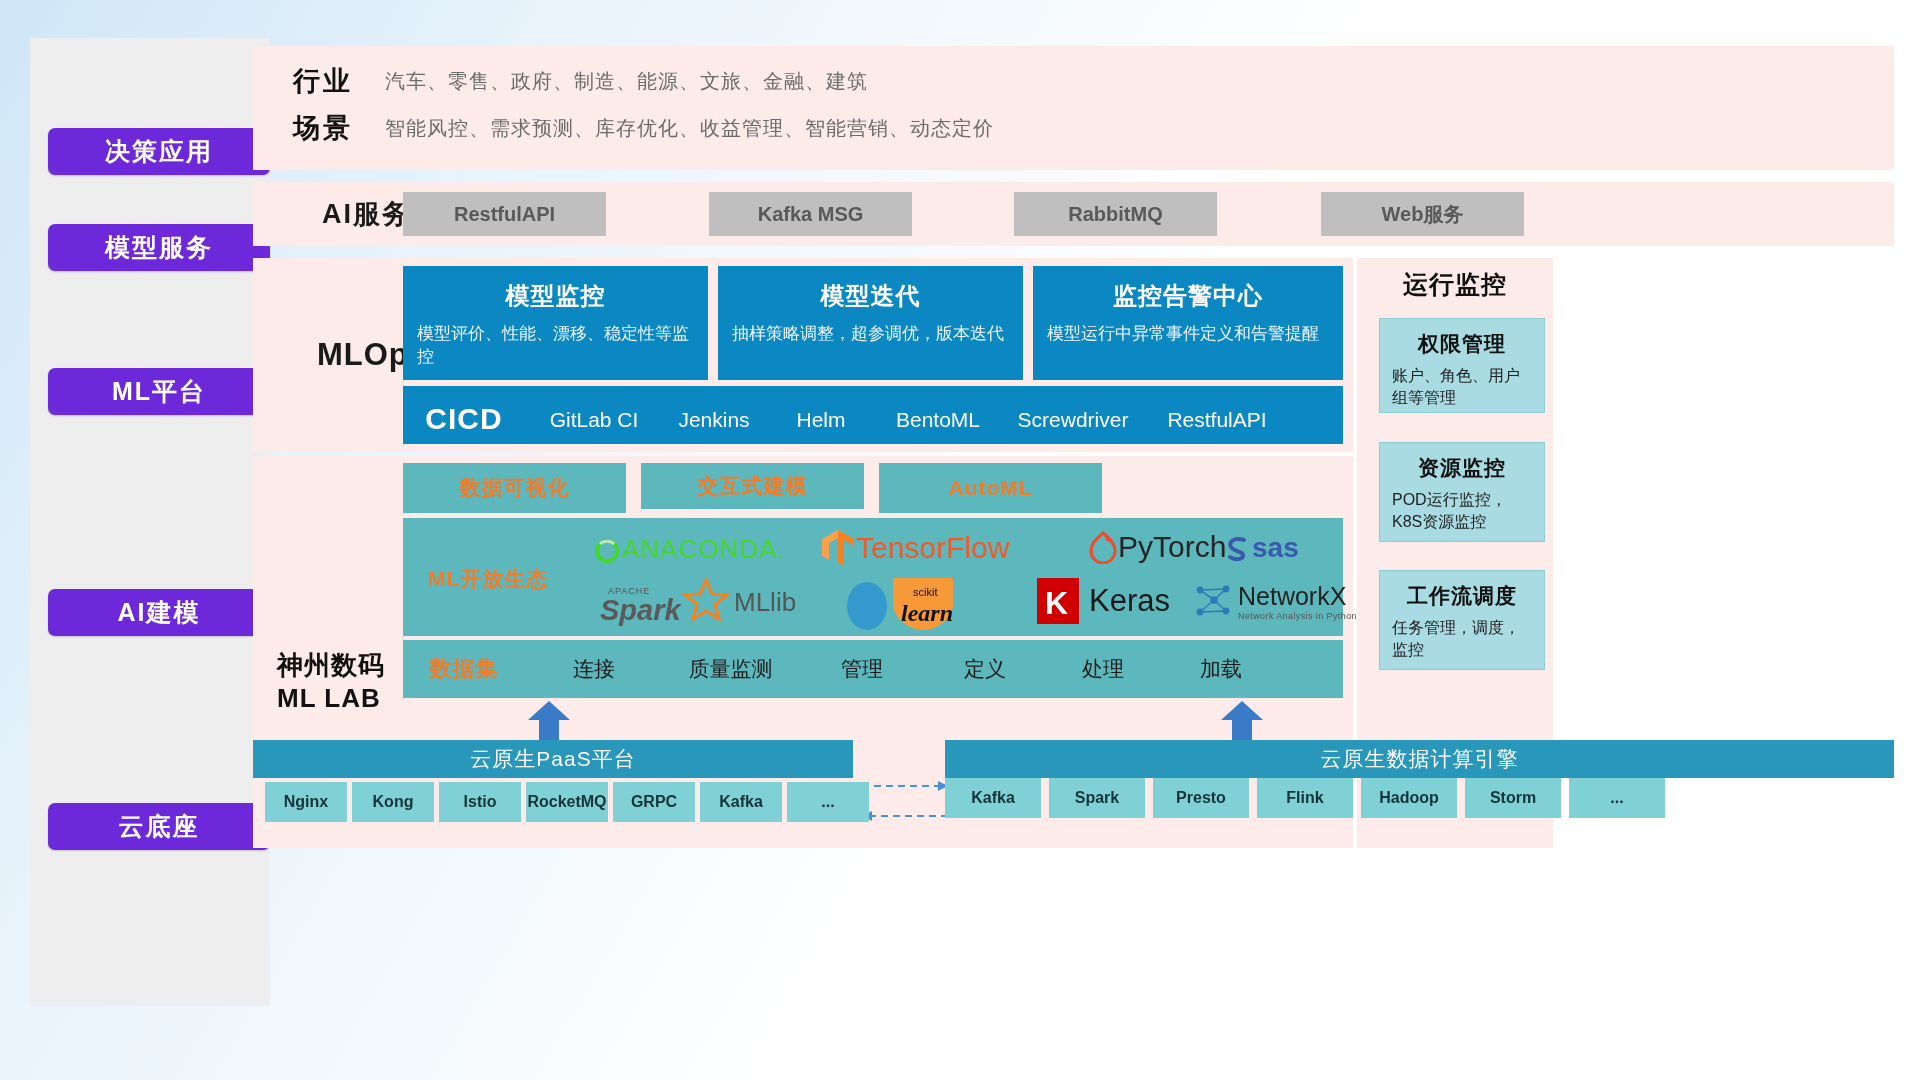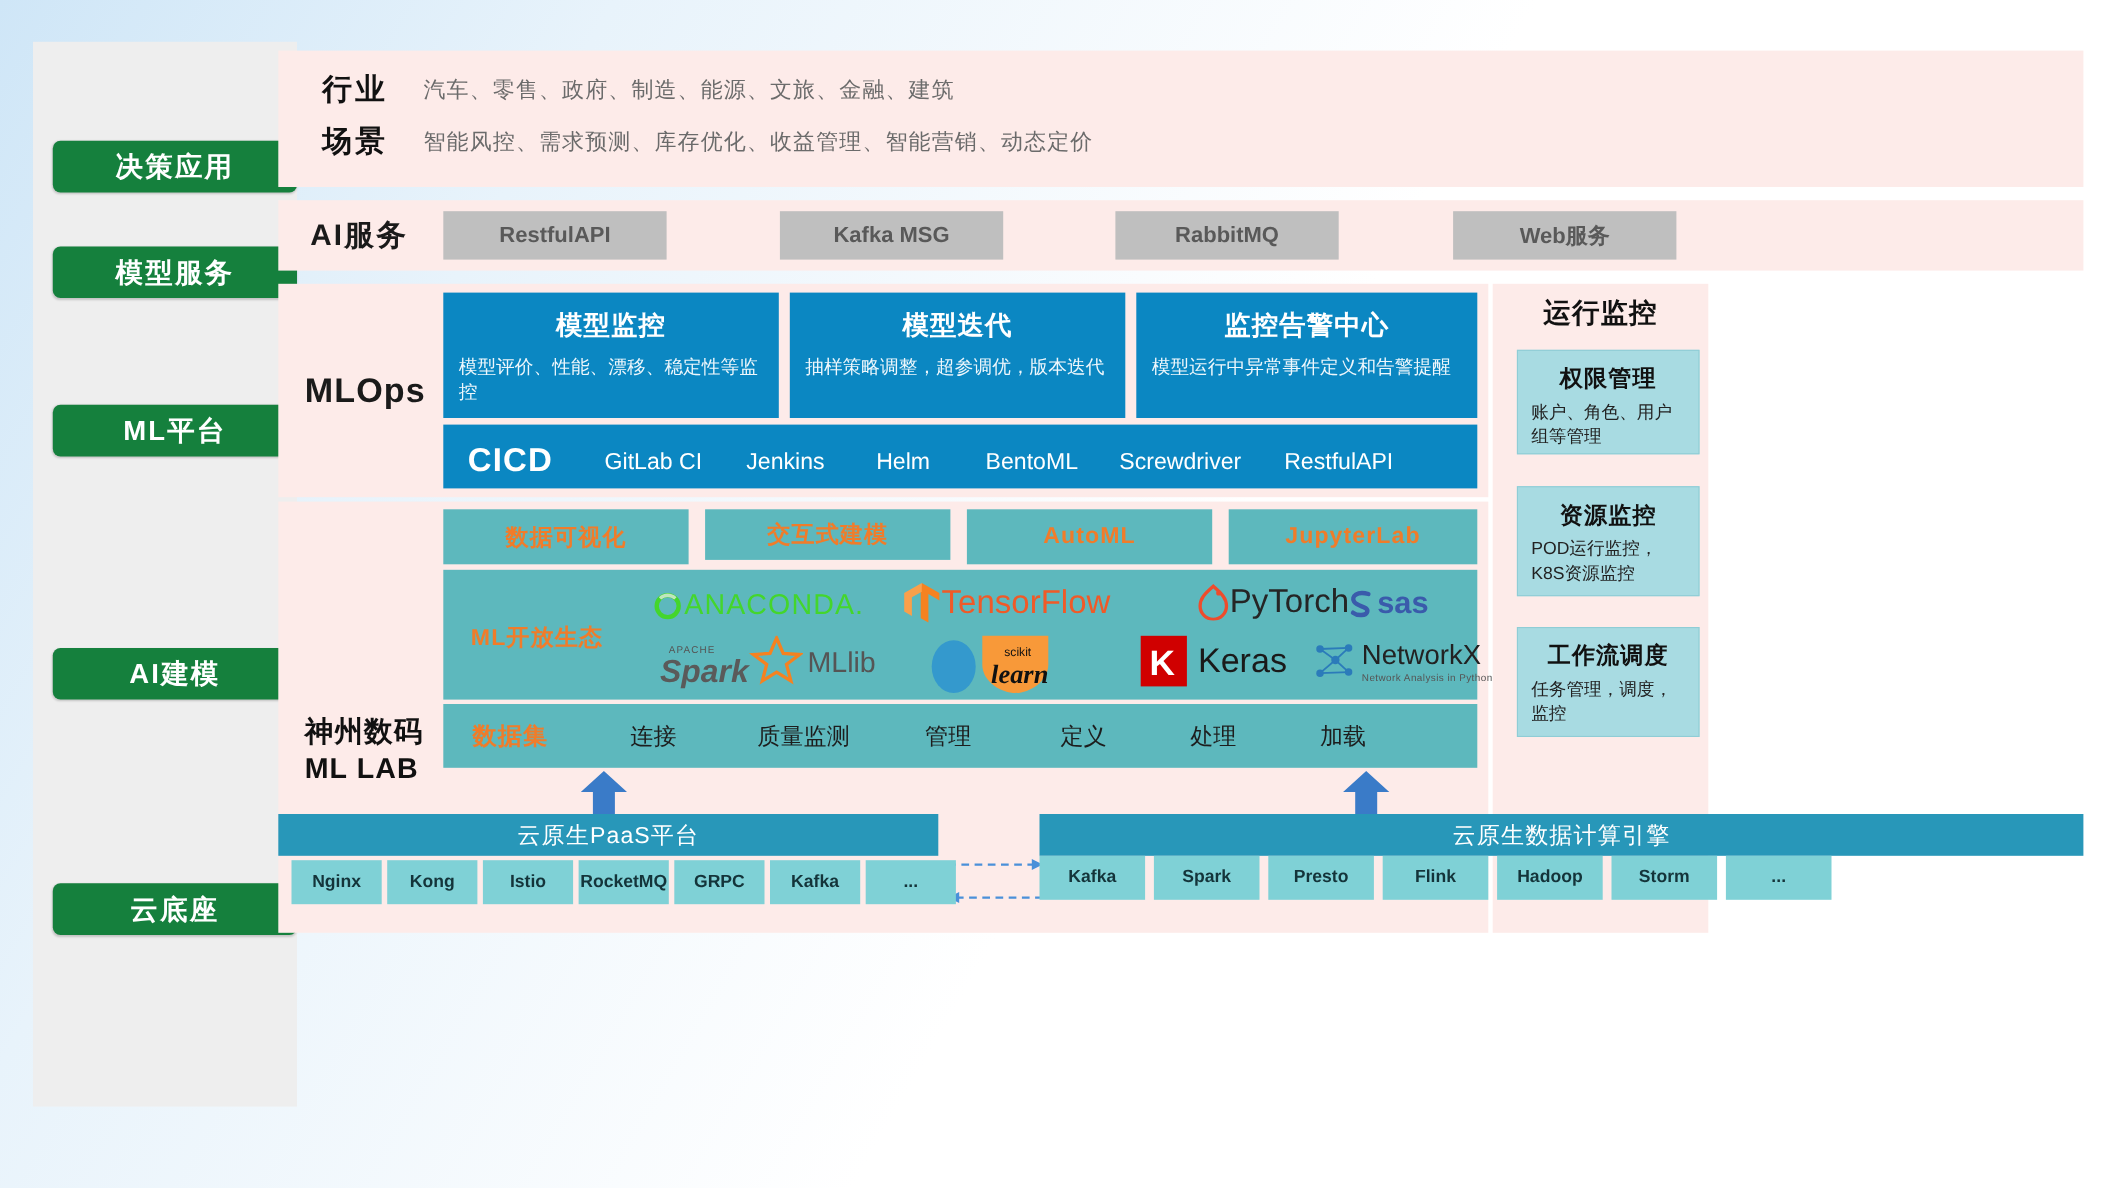--- a/index.html
+++ b/index.html
@@ -12,33 +12,33 @@
   }
   .canvas{position:absolute;left:0;top:0;width:1920px;height:1080px;}
 
   
   .left-rail{
     position:absolute;left:30px;top:38px;width:240px;height:968px;
     background:#eeeeee;
   }
   .rail-chip{
     position:absolute;left:48px;width:222px;height:47px;
-    background:#15803d;border-radius:7px;
+    background:#6d28d9;border-radius:7px;
     color:#fff;font-size:25px;font-weight:bold;
     display:flex;align-items:center;justify-content:center;
     letter-spacing:2px;
     box-shadow:0 1px 2px rgba(0,0,0,.18);
   }
 
   
   .band{position:absolute;background:#fdebe9;}
 
   .band-label{
     position:absolute;font-weight:bold;color:#1a1a1a;
-    display:flex;align-items:center;
+    display:flex;align-items:center;margin-left:40px;
   }
 
   
   .ind-row{position:absolute;display:flex;align-items:center;}
   .ind-key{font-size:27px;font-weight:bold;color:#111;width:92px;letter-spacing:3px;}
   .ind-val{font-size:20px;color:#6b6b6b;letter-spacing:1px;}
 
   
   .svc-chip{
     position:absolute;height:44px;background:#bfbfbf;
@@ -202,23 +202,20 @@
   </div>
 
   <div class="lab-tab" style="left:403px;top:463px;width:223px;height:50px;">
     <span>数据可视化</span>
   </div>
   <div class="lab-tab" style="left:641px;top:463px;width:223px;height:46px;">
     <span>交互式建模</span>
   </div>
   <div class="lab-tab" style="left:879px;top:463px;width:223px;height:50px;">
     <span>AutoML</span>
-  </div>
-  <div class="lab-tab" style="left:1117px;top:463px;width:226px;height:50px;">
-    <span>JupyterLab</span>
   </div>
 
   <div class="eco-box" style="left:403px;top:518px;width:940px;height:118px;"></div>
 
   <div class="eco-label" style="left:428px;top:565px;">ML开放生态</div>
 
   <div class="logo" style="left:592px;top:534px;">
     <svg width="30" height="30" viewBox="0 0 30 30">
       <circle cx="15" cy="16" r="10" fill="none" stroke="#44d62c" stroke-width="4"></circle>
       <path d="M8 9 A10 10 0 0 1 22 9" fill="none" stroke="#bfe6bd" stroke-width="3"></path>

